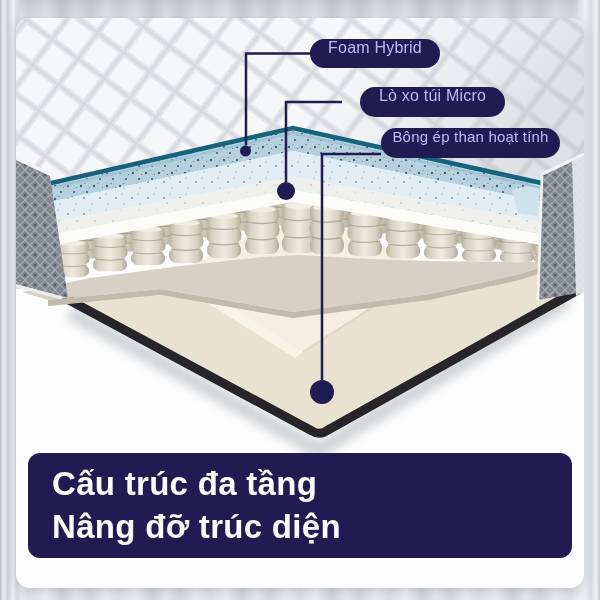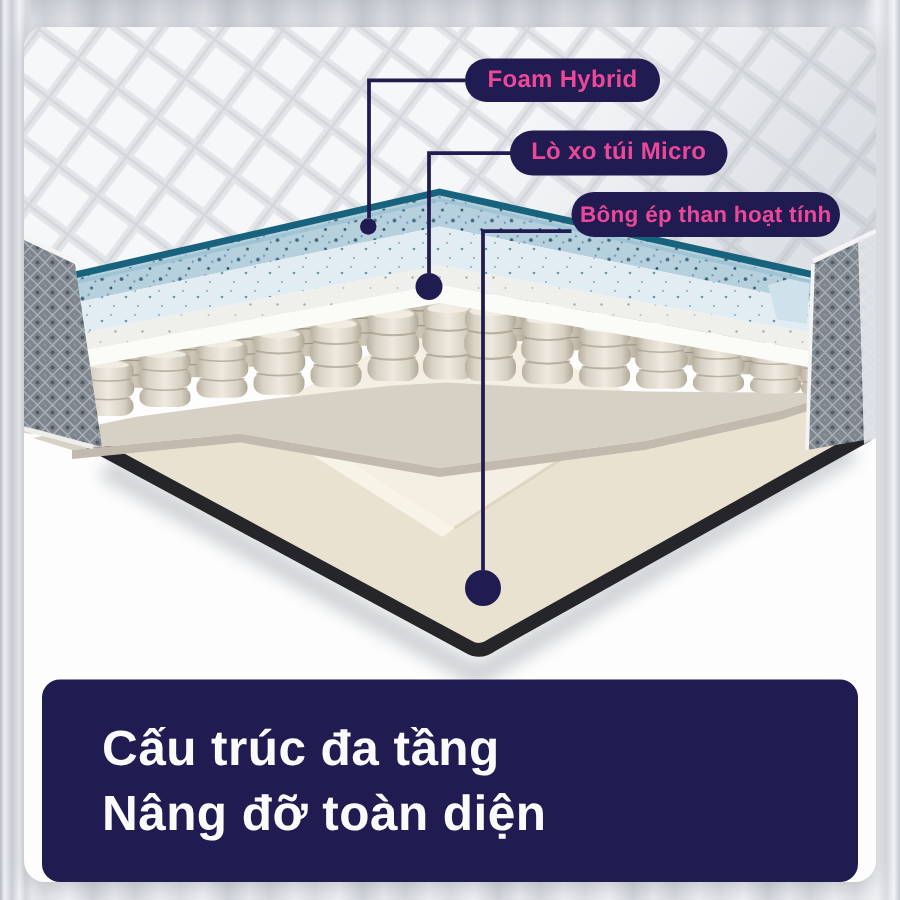--- a/index.html
+++ b/index.html
@@ -14,32 +14,32 @@
       repeating-linear-gradient(90deg, #d9dce1 0px, #eef0f3 16px, #e1e4e8 30px, #f2f3f6 46px, #d4d8dd 62px, #ebedf0 76px, #d9dce1 90px),
       #e9ebee;
   }
   .card {
     position:absolute; left:16px; top:18px; width:568px; height:570px;
     background:#fdfdfd; border-radius:14px;
     box-shadow:0 3px 14px rgba(80,86,96,.28);
   }
   svg.illus { position:absolute; left:0; top:0; width:600px; height:600px; }
   .pill {
-    position:absolute; background:var(--navy,#201b50); color:#ec4899;
-    border-radius:17px; display:flex; align-items:center; justify-content:center;
-    font-weight:700; white-space:nowrap; z-index:5; letter-spacing:.2px;
+    position:absolute; background:var(--navy,#201b50); color:#c4b5fd;
+    border-radius:17px; display:flex; align-items:flex-start; justify-content:center;
+    font-weight:400; white-space:nowrap; z-index:5; letter-spacing:.2px;
   }
   #pill1 { left:310px; top:39px;  width:130px; height:29px; font-size:16px; }
-  #pill2 { left:340px; top:87px;  width:145px; height:30px; font-size:16px; }
+  #pill2 { left:360px; top:87px;  width:145px; height:30px; font-size:16px; }
   #pill3 { left:381px; top:128px; width:179px; height:30px; font-size:15px; }
   .banner {
-    position:absolute; left:28px; top:453px; width:544px; height:135px;
+    position:absolute; left:28px; top:453px; width:544px; height:105px;
     background:var(--navy,#201b50); border-radius:12px; z-index:5;
     display:flex; flex-direction:column; justify-content:center;
-    padding-left:40px; gap:9px; color:var(--banner-text,#fafafa);
+    padding-left:24px; gap:9px; color:var(--banner-text,#fafafa);
   }
   .banner .line { font-size:33px; font-weight:700; letter-spacing:.3px; line-height:1.04; }
 </style>
 </head>
 <body>
 
 <div class="stage">
   <div class="card"></div>
 
   <svg class="illus" viewBox="0 0 600 600">
@@ -216,15 +216,15 @@
   </div>
   <div class="pill" id="pill2">
     <span>Lò xo túi Micro</span>
   </div>
   <div class="pill" id="pill3">
     <span>Bông ép than hoạt tính</span>
   </div>
 
   <div class="banner">
     <div class="line">Cấu trúc đa tầng</div>
-    <div class="line">Nâng đỡ toàn diện</div>
+    <div class="line">Nâng đỡ trúc diện</div>
   </div>
 </div>
 
 </body></html>

